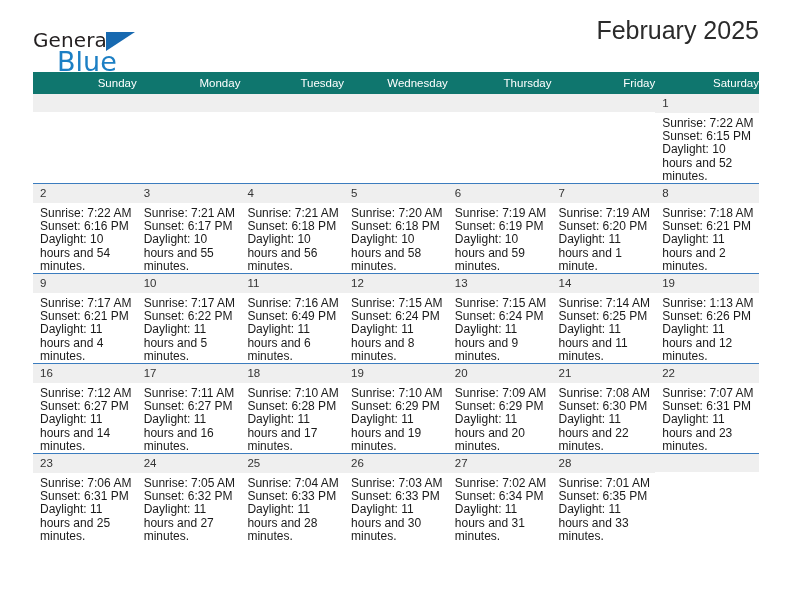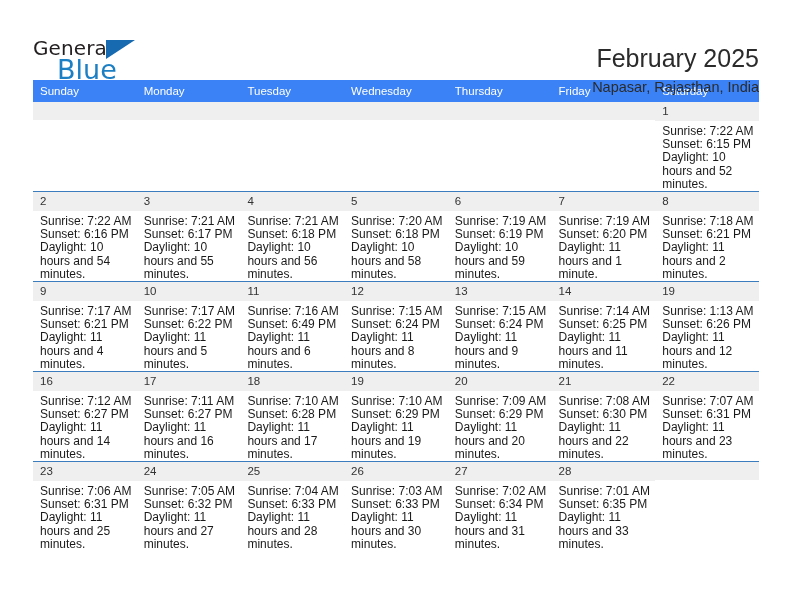--- a/index.html
+++ b/index.html
@@ -13,21 +13,21 @@
     height: 612px;
     font-family: "Liberation Sans", sans-serif;
     color: #1a1a1a;
     overflow: hidden;
   }
   .page {
     position: relative;
     width: 792px;
     height: 612px;
     box-sizing: border-box;
-    padding: 8px 33px;
+    padding: 0 33px;
   }
 
   
   .header {
     position: relative;
     height: 72px;
     display: flex;
     align-items: flex-start;
     justify-content: space-between;
   }
@@ -59,21 +59,21 @@
   .logo-tri {
     position: absolute;
     left: 73px;
     top: 2px;
     width: 0;
     height: 0;
     border-left: 29px solid #1769b0;
     border-bottom: 19px solid transparent;
   }
   .title-block {
-    margin-top: 36px;
+    margin-top: 16px;
     text-align: right;
   }
   .cal-title {
     font-size: 25px;
     font-weight: 400;
     color: #2b2b2b;
     line-height: 1.15;
     font-family: "Liberation Sans", sans-serif;
   }
   .cal-subtitle {
@@ -83,25 +83,25 @@
     font-family: "Liberation Sans", sans-serif;
   }
 
   
   .calendar {
     width: 726px;
     border-collapse: collapse;
     table-layout: fixed;
   }
   .calendar th {
-    background: #3b82f6;
+    background: #0f766e;
     color: #ffffff;
     font-weight: normal;
     font-size: 11.5px;
-    text-align: left;
+    text-align: right;
     padding: 5px 0 5px 7px;
     height: 11px;
     border: none;
   }
   .calendar td {
     width: 103.7px;
     height: 84px;
     vertical-align: top;
     padding: 0;
     border: none;
@@ -144,21 +144,20 @@
   <div class="header">
 
     <div class="logo">
       <span class="logo-general">General</span>
       <span class="logo-tri"></span>
       <span class="logo-blue">Blue</span>
     </div>
 
     <div class="title-block">
       <div class="cal-title">February 2025</div>
-      <div class="cal-subtitle">Napasar, Rajasthan, India</div>
     </div>
 
   </div>
 
   <table class="calendar">
     <thead>
       <tr>
         <th>Sunday</th>
         <th>Monday</th>
         <th>Tuesday</th>

